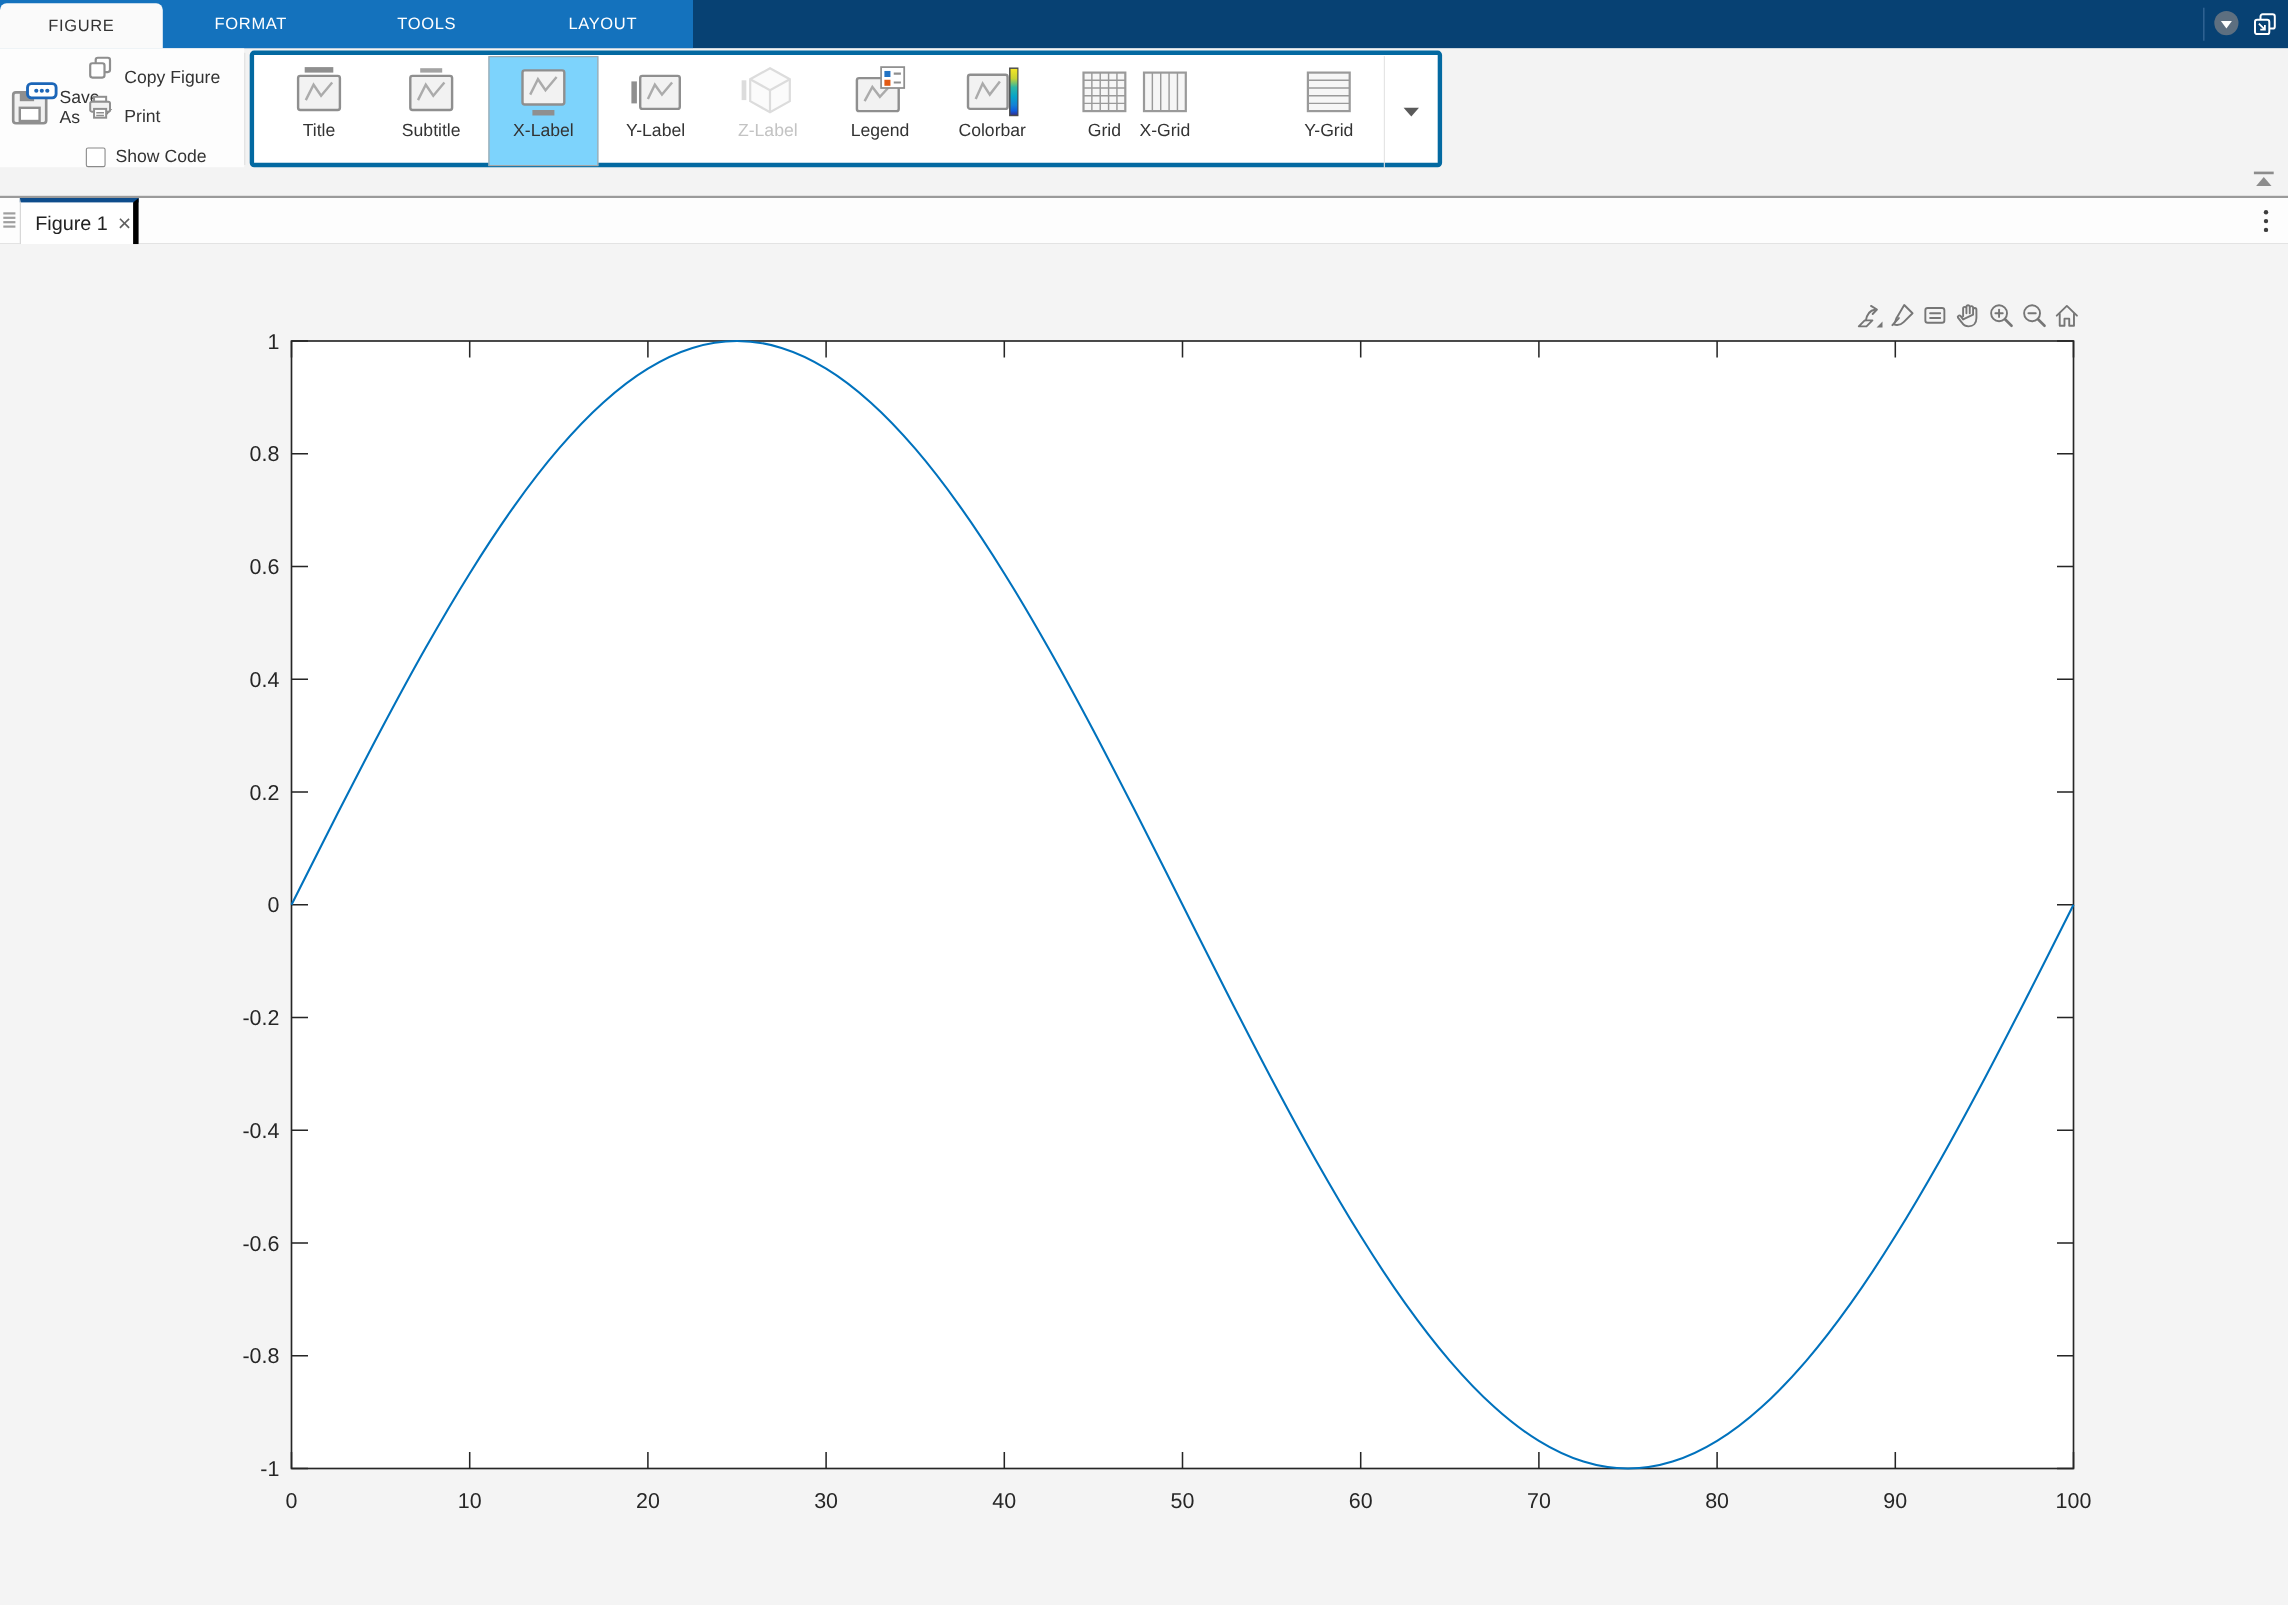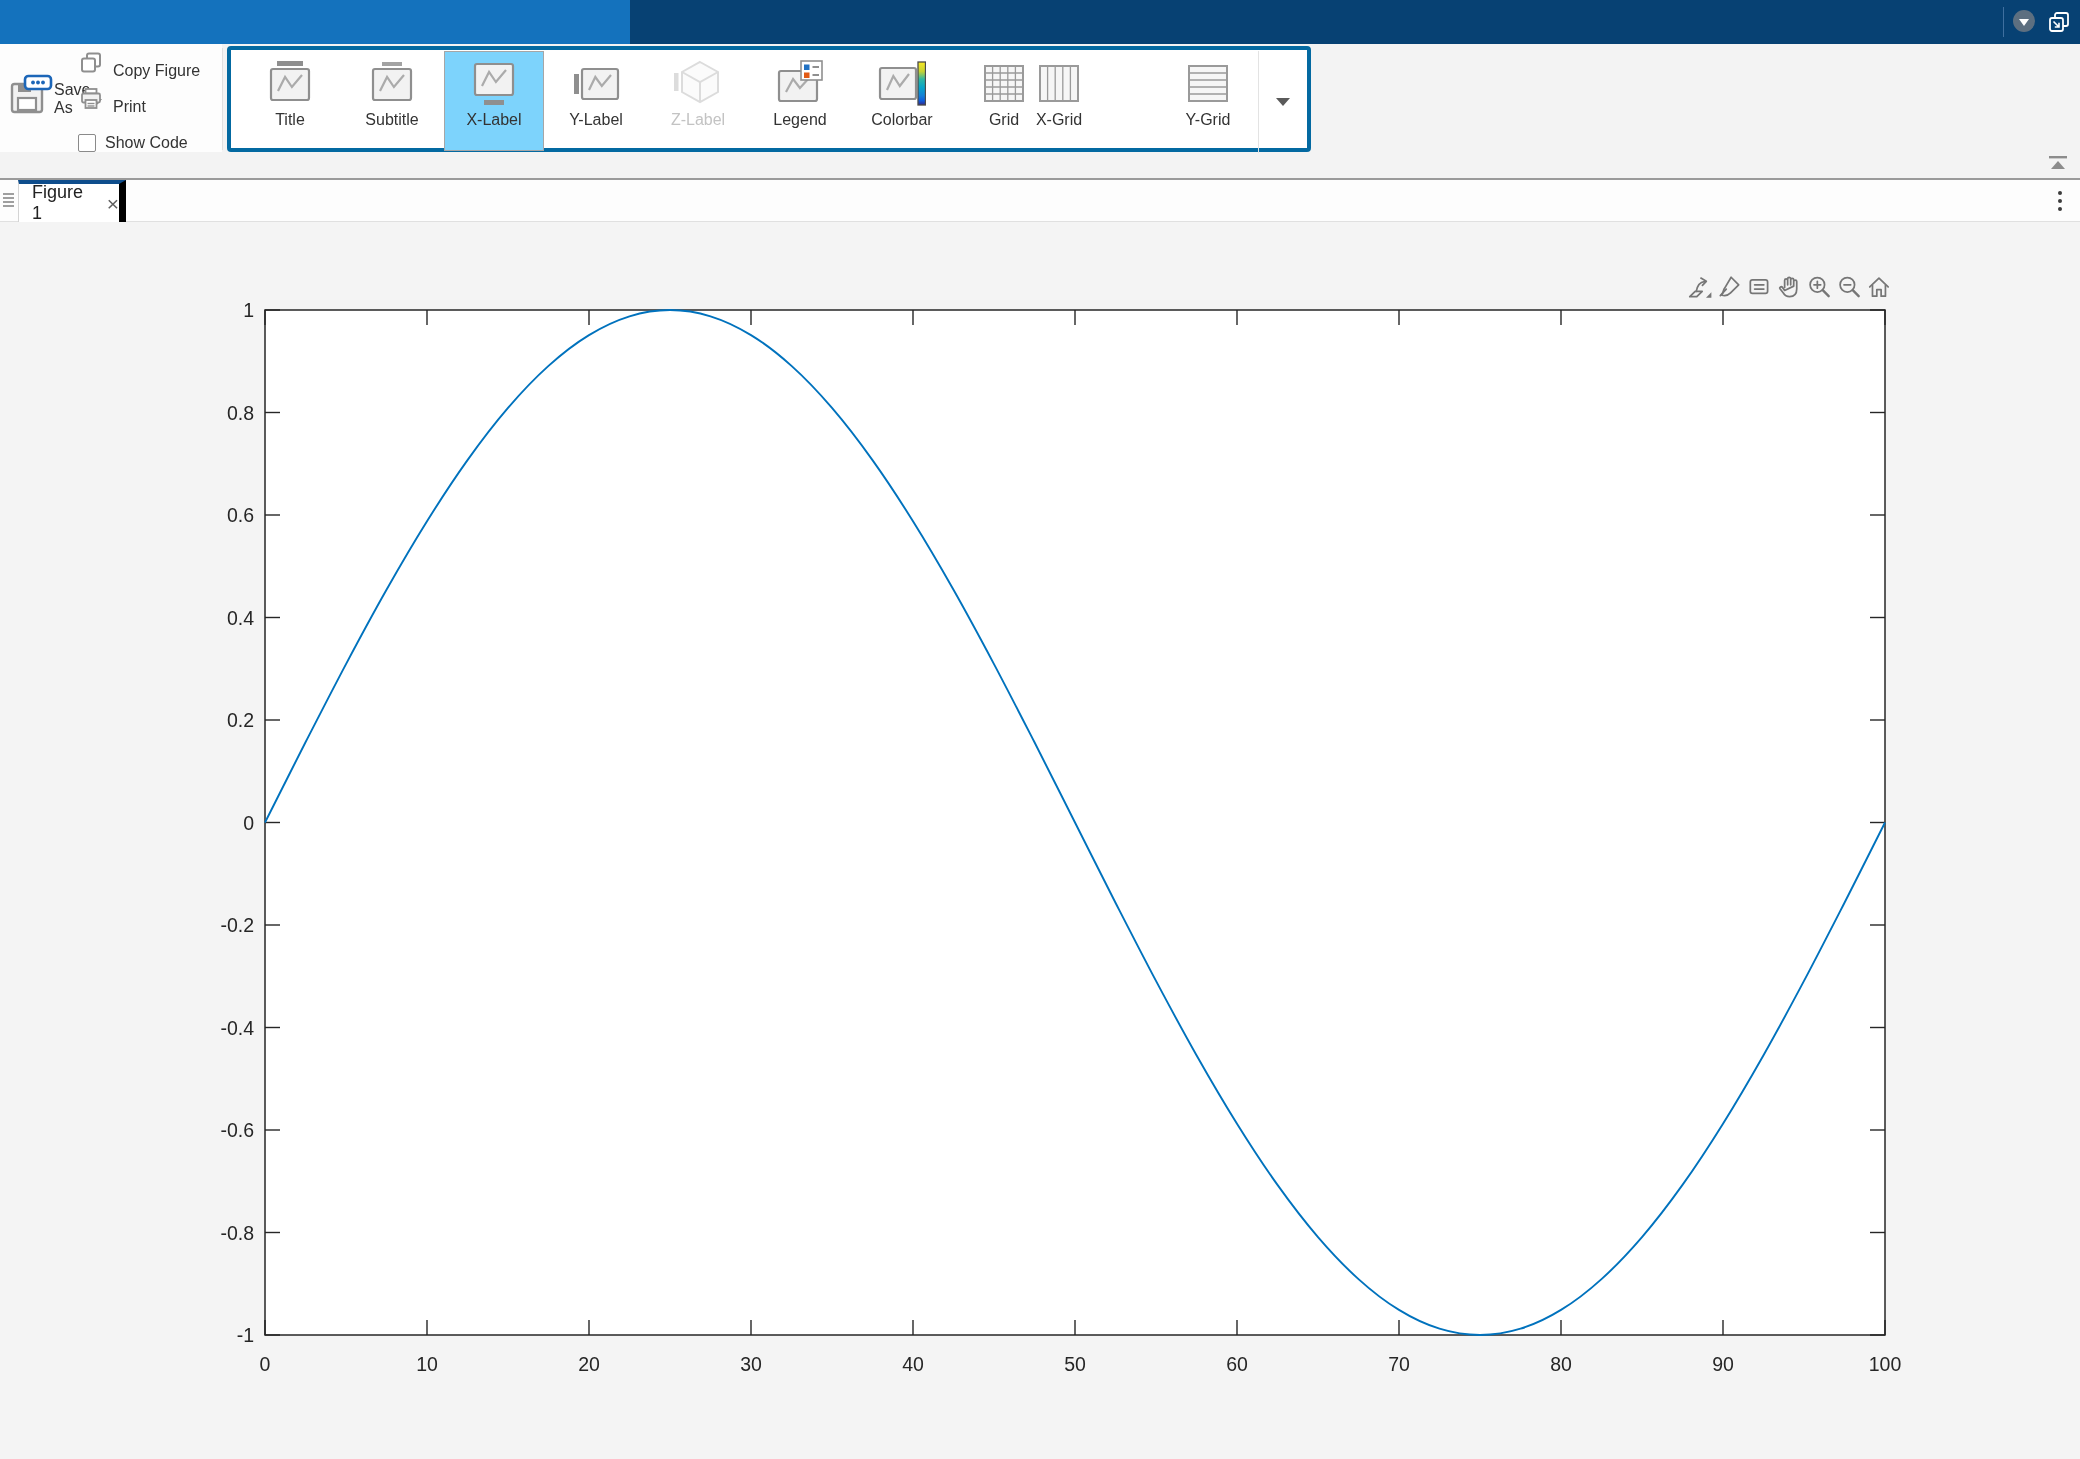--- a/index.html
+++ b/index.html
@@ -50,37 +50,43 @@
               border-top:1px solid #e4e4e4;}
   .section-label{position:absolute;top:4px;font-size:14px;color:#6e6e6e;transform:translateX(-50%);
               white-space:nowrap;letter-spacing:.2px;}
   .ribbon-collapse{position:absolute;left:2044px;top:110px;width:28px;height:22px;cursor:pointer;}
   
   .doctab-row{position:absolute;left:0;top:180px;width:2080px;height:42px;background:#fdfdfd;
               border-bottom:1px solid #e0e0e0;box-sizing:border-box;}
   .grip{position:absolute;left:3px;top:13px;width:11px;height:2px;background:#9f9f9f;
         box-shadow:0 4px 0 #9f9f9f,0 8px 0 #9f9f9f,0 12px 0 #9f9f9f;cursor:pointer;}
   .doc-tab{position:absolute;left:18px;top:0;width:108px;height:42px;background:#fff;
-           border-left:1px solid #d4d4d4;border-right:7px solid #000000;border-top:4px solid #0e4d8c;
+           border-left:1px solid #d4d4d4;border-right:5px solid #000000;border-top:4px solid #0e4d8c;
            box-sizing:border-box;display:flex;align-items:center;padding-left:13px;gap:9px;cursor:pointer;}
   .doc-tab .tlabel{font-size:18px;color:#222;}
   .doc-tab .tclose{font-size:21px;color:#5f5f5f;line-height:1;cursor:pointer;}
   .kebab{position:absolute;left:2058px;top:11px;width:4px;height:4px;border-radius:50%;background:#3c3c3c;
          box-shadow:0 8px 0 #3c3c3c,0 16px 0 #3c3c3c;cursor:pointer;}
   
   .content{position:absolute;left:0;top:222px;width:2080px;height:1237px;background:#f4f4f4;}
   .axes-svg{position:absolute;left:0;top:0;}
   .axtools{position:absolute;left:1686px;top:52px;display:flex;gap:3px;}
   .axtool{width:27px;height:27px;cursor:pointer;}
 </style>
 </head>
 <body>
 
 <div class="titlebar">
   <div class="titlebar-blue"></div>
+  <div class="tbar-tabs">
+      <div class="tbar-tab active">FIGURE</div>
+      <div class="tbar-tab">FORMAT</div>
+      <div class="tbar-tab">TOOLS</div>
+      <div class="tbar-tab">LAYOUT</div>
+    </div>
   <div class="tbar-divider"></div>
   <div class="circle-btn">
       <div class="tri"></div>
     </div>
   <div class="popout-btn">
     <svg width="26" height="26" viewBox="0 0 26 26">
       <rect x="9" y="4" width="13" height="13" rx="2" fill="none" stroke="#fff" stroke-width="1.8"></rect>
       <rect x="4" y="9" width="13" height="13" rx="2" fill="#074173" stroke="#fff" stroke-width="1.8"></rect>
       <path d="M7.5 12.5 l5.5 5.5 M13 13.8 v4.2 h-4.2" stroke="#fff" fill="none" stroke-width="1.6"></path>
     </svg>

